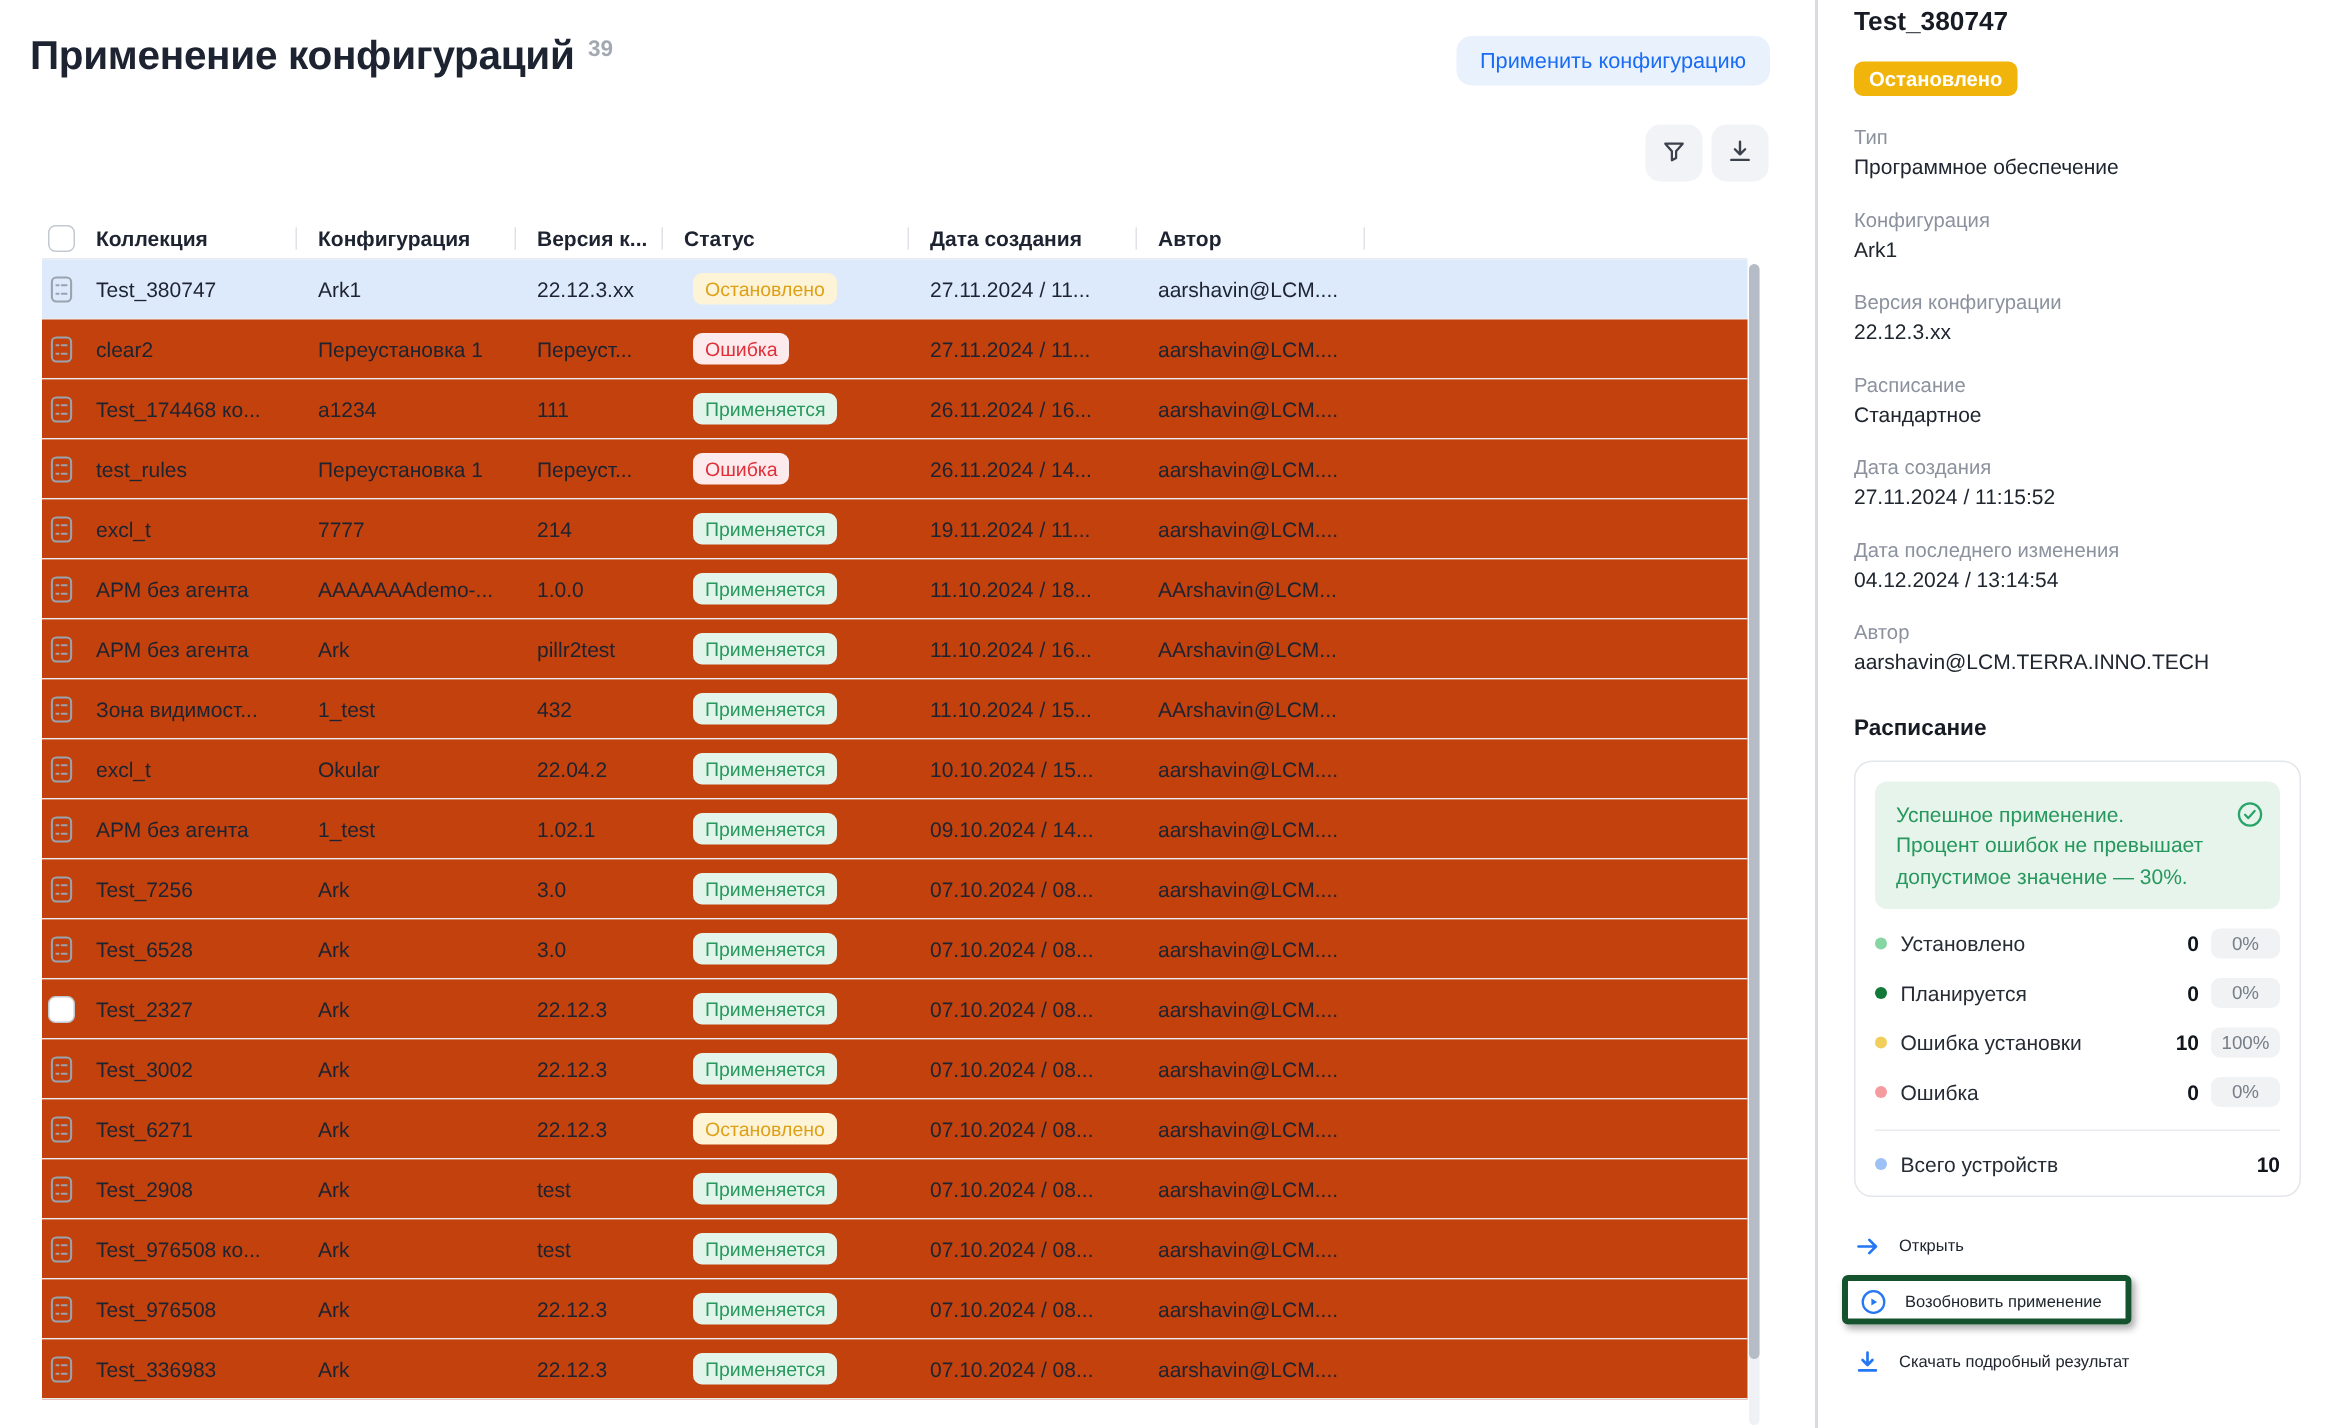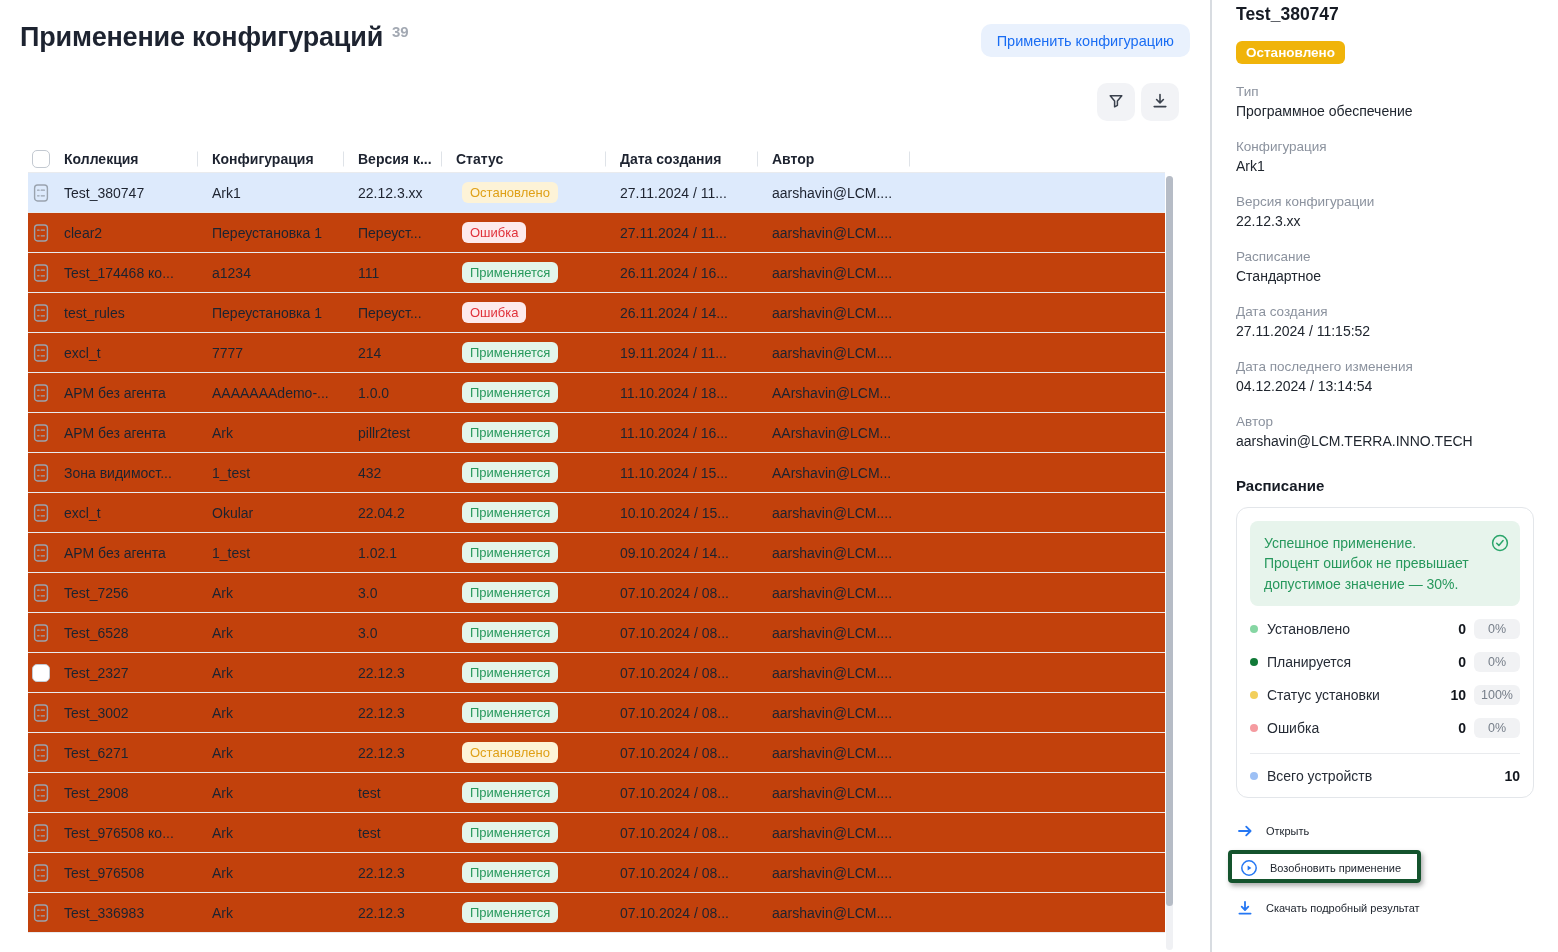--- a/index.html
+++ b/index.html
@@ -13,21 +13,21 @@
   .main { position:relative; width:1210px; height:952px; background:#fff; }
   .page-title {
     position:absolute; left:20px; top:22px;
     font-size:27px; font-weight:700; color:#1d2330; letter-spacing:-0.2px;
   }
   .page-count {
     font-size:15px; font-weight:600; color:#a3a9b3;
     position:relative; top:-9px; margin-left:9px; letter-spacing:0;
   }
   .apply-btn {
-    position:absolute; top:24px; right:20px; height:33px;
+    position:absolute; top:24px; right:30px; height:33px;
     background:#e9f1fd; color:#1a6df3; border:none; border-radius:10px;
     padding:0 16px; font-size:14.5px; font-family:inherit; cursor:pointer;
   }
   .toolbar { position:absolute; top:83px; right:31px; display:flex; gap:6px; }
   .icon-btn {
     width:38px; height:38px; border-radius:10px; background:#f2f3f6;
     border:none; display:flex; align-items:center; justify-content:center; cursor:pointer;
   }
   
   .table { position:absolute; left:28px; top:145px; width:1137px; }
@@ -529,21 +529,21 @@
           <span class="chip">0%</span>
         </div>
         <div class="stat">
           <span class="dot" style="background: rgb(17, 122, 56);"></span>
           <span class="slbl">Планируется</span>
           <span class="num">0</span>
           <span class="chip">0%</span>
         </div>
         <div class="stat">
           <span class="dot" style="background: rgb(242, 207, 91);"></span>
-          <span class="slbl">Статус установки</span>
+          <span class="slbl">Ошибка установки</span>
           <span class="num">10</span>
           <span class="chip">100%</span>
         </div>
         <div class="stat">
           <span class="dot" style="background: rgb(245, 155, 160);"></span>
           <span class="slbl">Ошибка</span>
           <span class="num">0</span>
           <span class="chip">0%</span>
         </div>
       </div>

